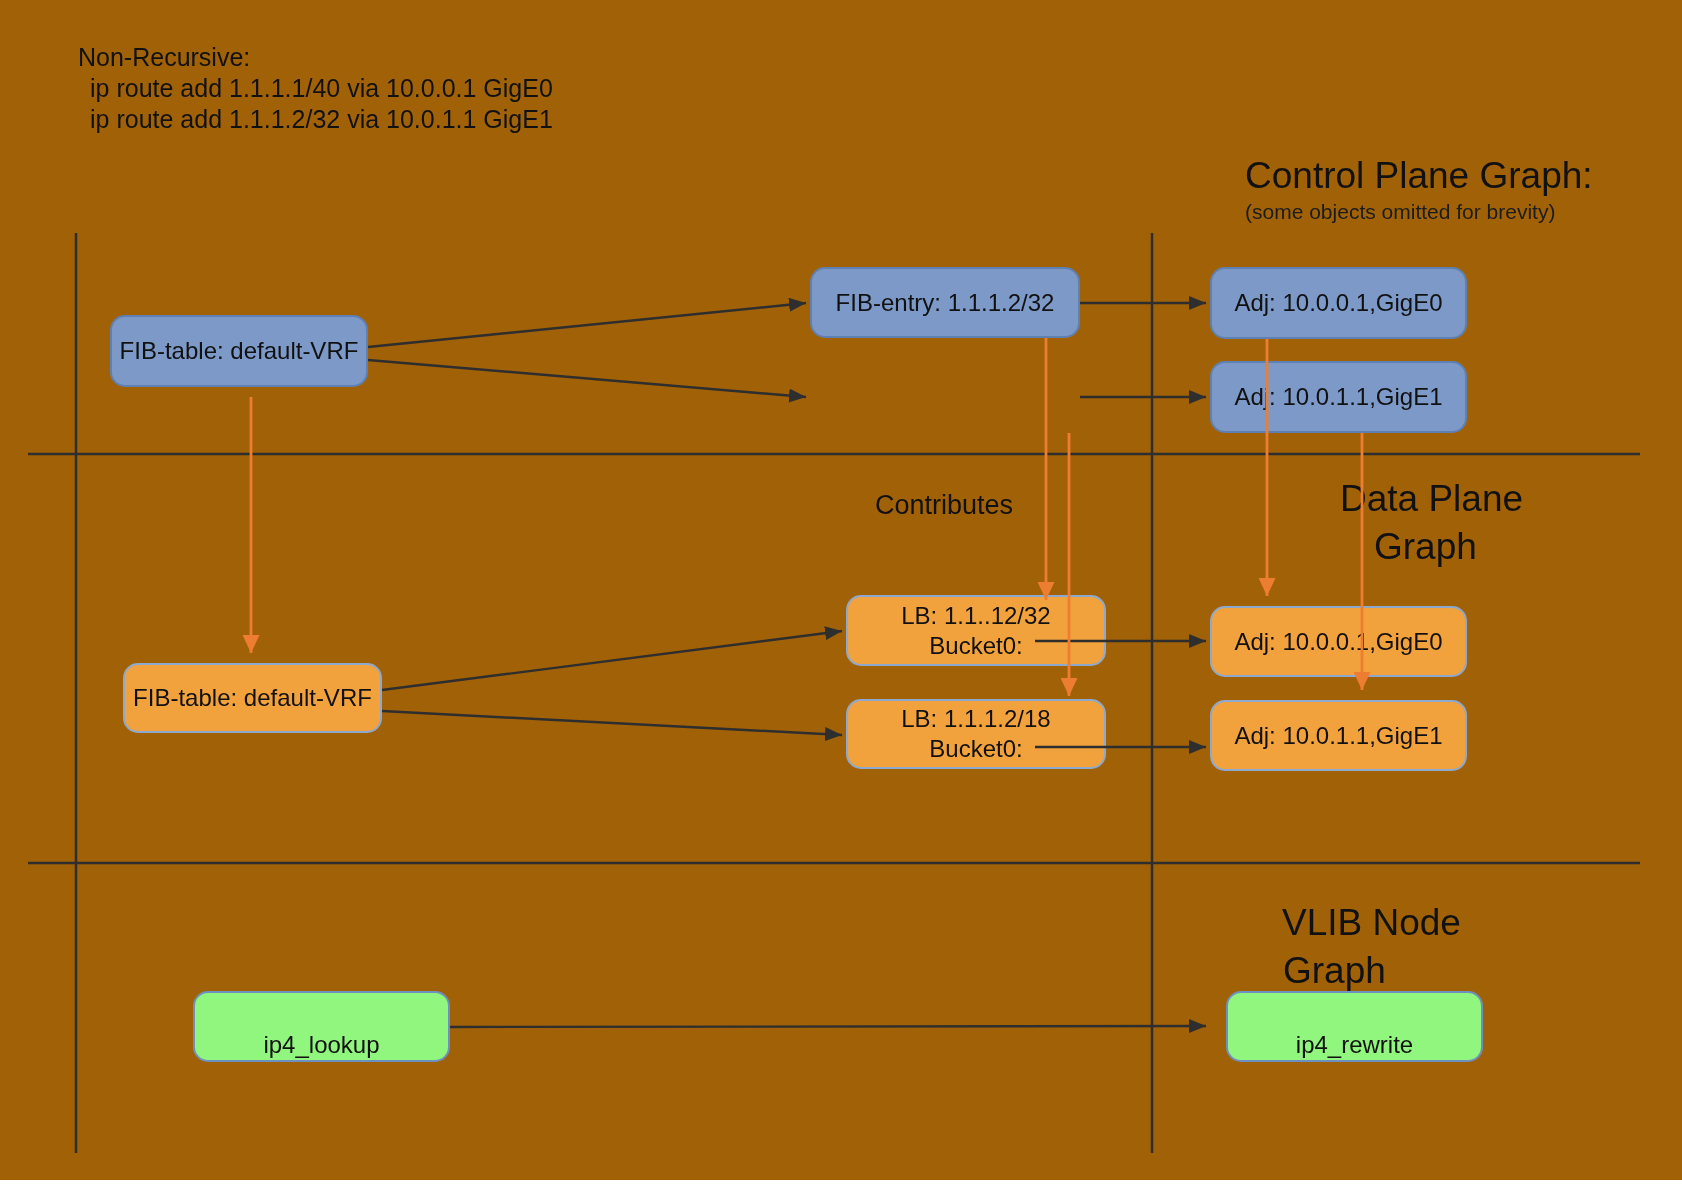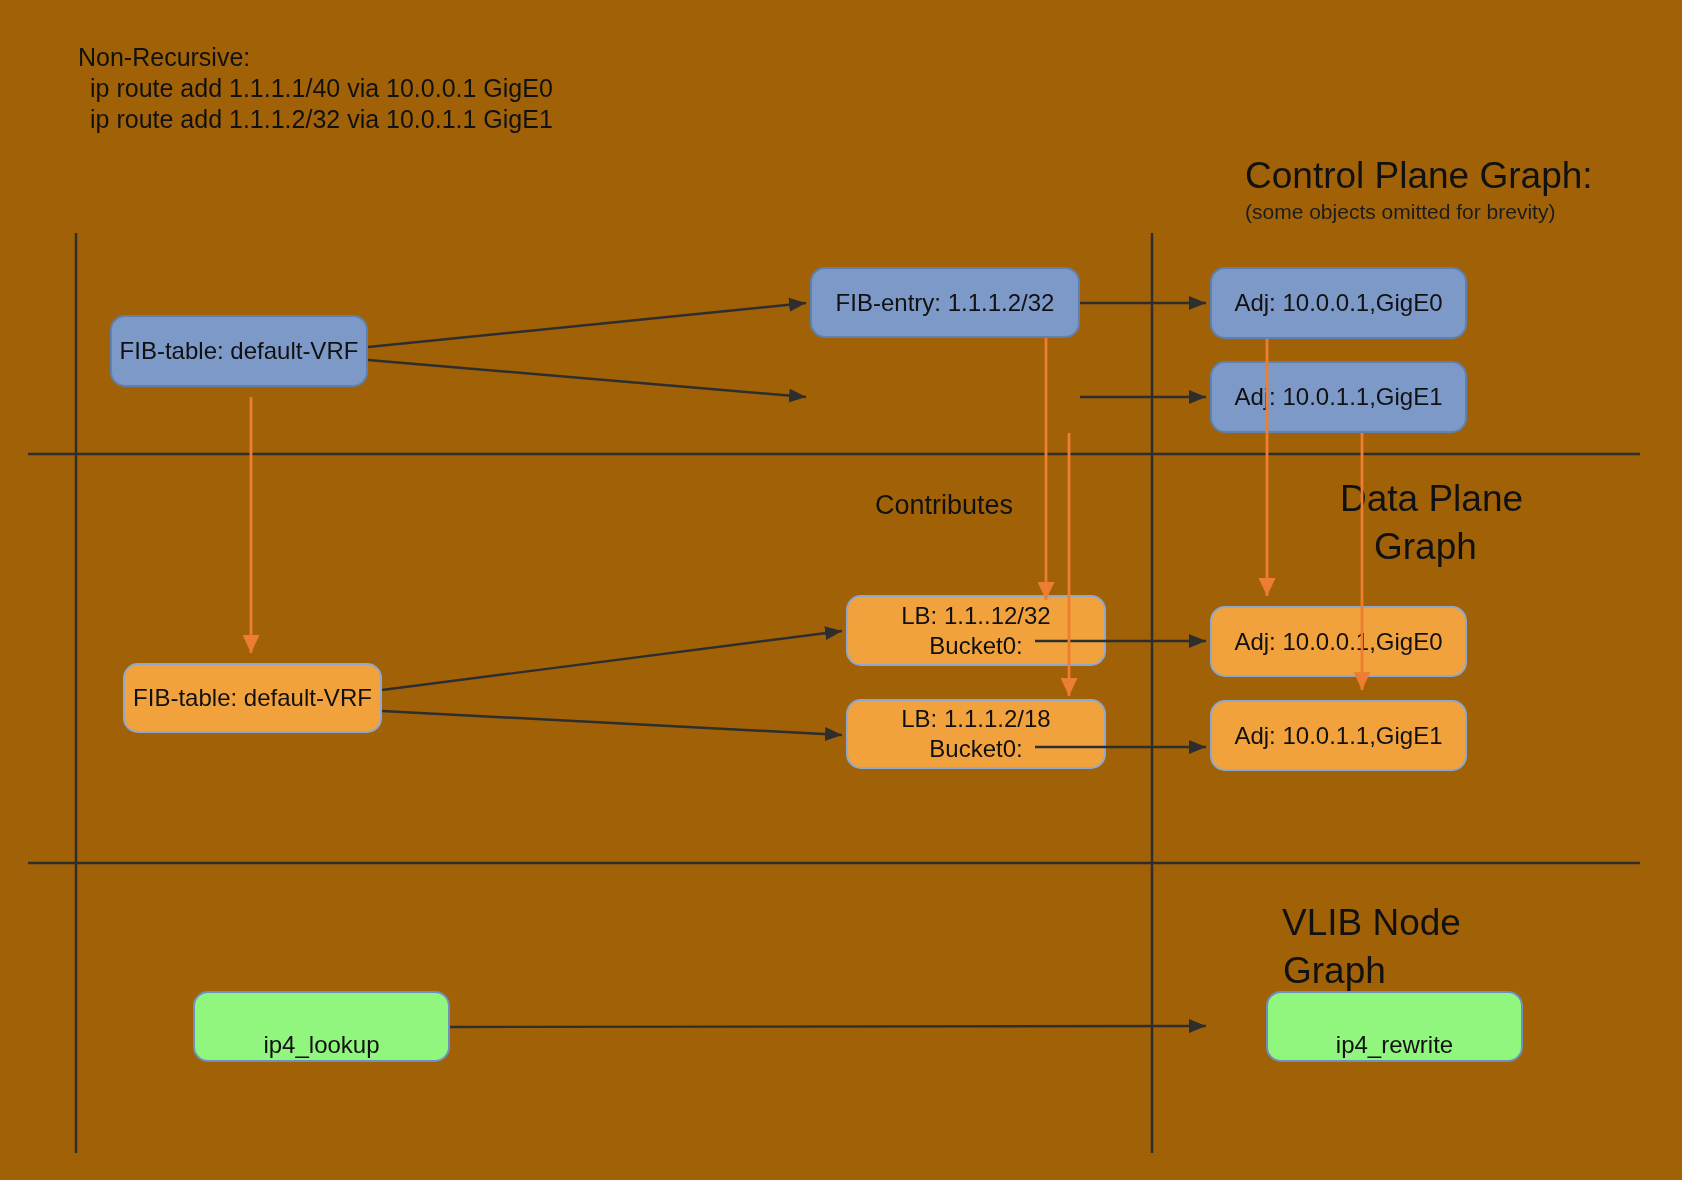--- a/index.html
+++ b/index.html
@@ -114,17 +114,17 @@
   <div class="node orange" style="left:1210px; top:606px; width:257px; height:71px;">
     <span>Adj: 10.0.0.1,GigE0</span>
   </div>
   <div class="node orange" style="left:1210px; top:700px; width:257px; height:71px;">
     <span>Adj: 10.0.1.1,GigE1</span>
   </div>
 
   <div class="node green" style="left:193px; top:991px; width:257px; height:71px;">
     <span>ip4_lookup</span>
   </div>
-  <div class="node green" style="left:1266px; top:991px; width:257px; height:71px;">
+  <div class="node green" style="left:1226px; top:991px; width:257px; height:71px;">
     <span>ip4_rewrite</span>
   </div>
 
 </div>
 
 </body></html>

